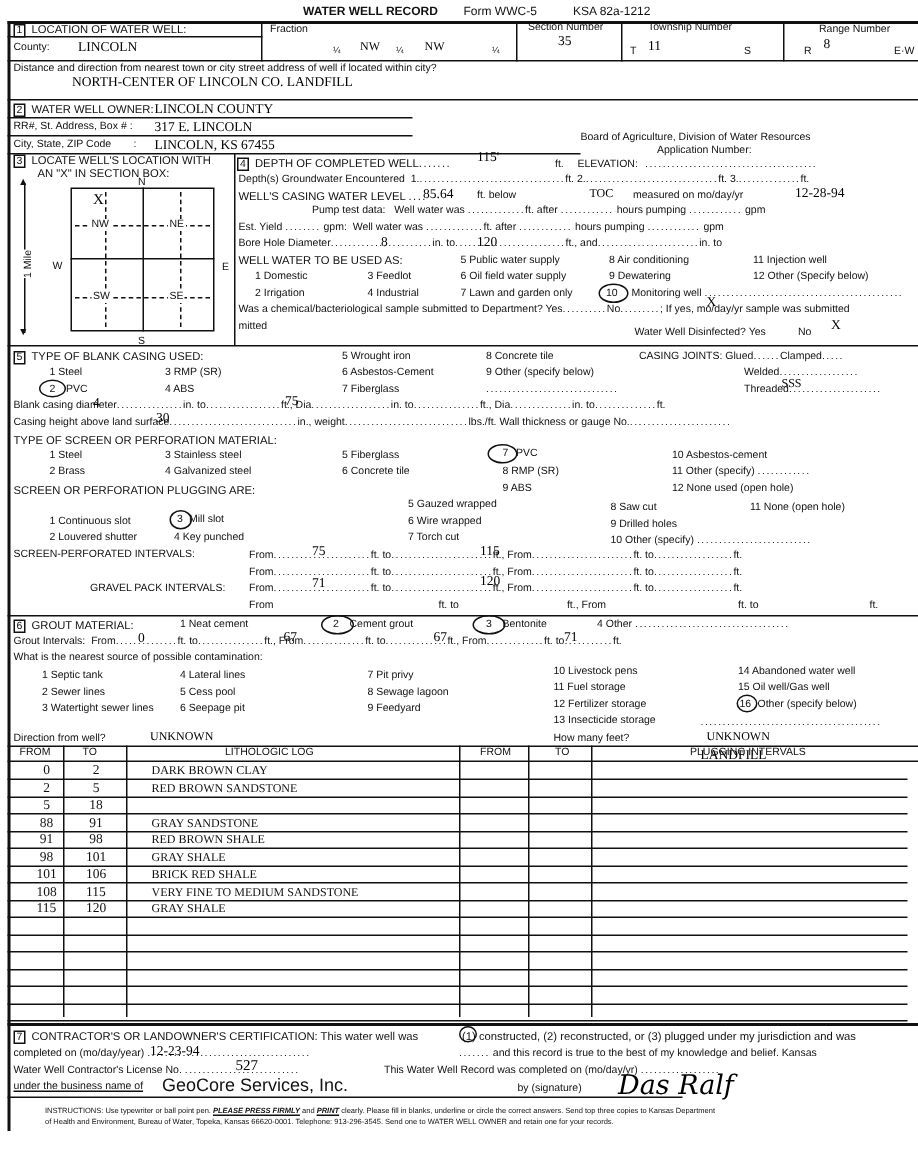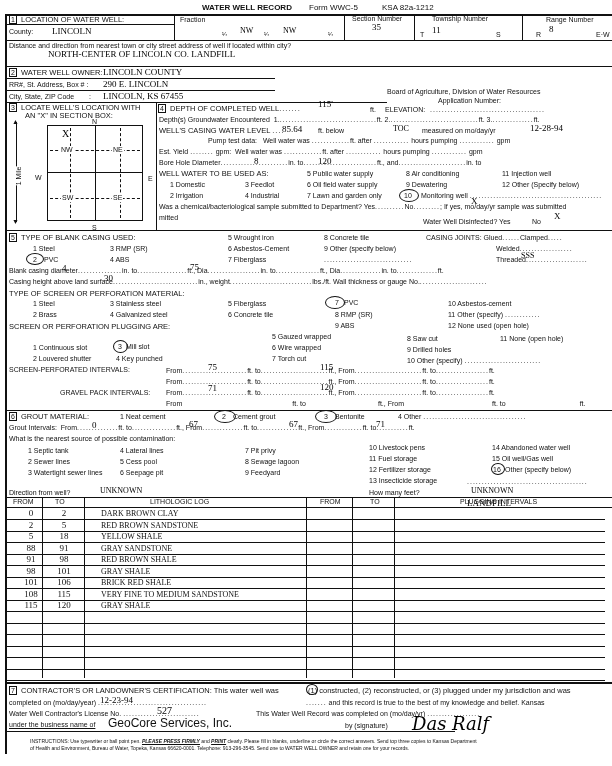--- a/index.html
+++ b/index.html
@@ -68,21 +68,21 @@
 <div class="abs t" style="left:9px;top:42px;">Distance and direction from nearest town or city street address of well if located within city?</div>
 <div class="abs hw" style="left:48px;top:49px;">NORTH-CENTER OF LINCOLN CO. LANDFILL</div>
 
 <div class="hl" style="left:5px;top:66px;width:607px;"></div>
 <div class="abs h" style="left:9px;top:68px;">
   <span class="numbox">2</span><span>WATER WELL OWNER:</span>
 </div>
 <div class="abs hw" style="left:103px;top:67px;">LINCOLN COUNTY</div>
 <div class="hl" style="left:5px;top:78px;width:270px;"></div>
 <div class="abs t" style="left:9px;top:81px;">RR#, St. Address, Box # :</div>
-<div class="abs hw" style="left:103px;top:79px;">290 E. LINCOLN</div>
+<div class="abs hw" style="left:103px;top:79px;">317 E. LINCOLN</div>
 <div class="hl" style="left:5px;top:90px;width:270px;"></div>
 <div class="abs t" style="left:9px;top:93px;">City, State, ZIP Code</div>
 <div class="abs t" style="left:89px;top:93px;">:</div>
 <div class="abs hw" style="left:103px;top:91px;">LINCOLN, KS  67455</div>
 <div class="abs t" style="left:387px;top:88px;">Board of Agriculture, Division of Water Resources</div>
 <div class="abs t" style="left:438px;top:97px;">Application Number:</div>
 
 <div class="hl" style="left:5px;top:102px;width:382px;"></div>
 <div class="abs h" style="left:9px;top:103px;line-height:8px;">
   <span class="numbox">3</span><span>LOCATE WELL'S LOCATION WITH</span><br>
@@ -307,21 +307,20 @@
         <div class="cell" style="left: 37px; width: 42px; text-align: center;">5</div>
         <div class="cell" style="left: 95px; width: 200px; text-align: left; font-size: 8px;">RED BROWN SANDSTONE</div>
         <div class="cell" style="left: 302px; width: 46px; text-align: center;"></div>
         <div class="cell" style="left: 348px; width: 42px; text-align: center;"></div>
         <div class="cell" style="left: 400px; width: 190px; text-align: left; font-size: 8px;"></div>
         <div class="hl" style="left: -1px; top: 11px; width: 600px;"></div>
       </div>
       <div class="logrow" style="top: 531px;">
         <div class="cell" style="left: 10px; width: 30px; text-align: center;">5</div>
         <div class="cell" style="left: 37px; width: 42px; text-align: center;">18</div>
-        <div class="cell" style="left: 95px; width: 200px; text-align: left; font-size: 8px;">YELLOW SHALE</div>
         <div class="cell" style="left: 302px; width: 46px; text-align: center;"></div>
         <div class="cell" style="left: 348px; width: 42px; text-align: center;"></div>
         <div class="cell" style="left: 400px; width: 190px; text-align: left; font-size: 8px;"></div>
         <div class="hl" style="left: -1px; top: 11px; width: 600px;"></div>
       </div>
       <div class="logrow" style="top: 542.5px;">
         <div class="cell" style="left: 10px; width: 30px; text-align: center;">88</div>
         <div class="cell" style="left: 37px; width: 42px; text-align: center;">91</div>
         <div class="cell" style="left: 95px; width: 200px; text-align: left; font-size: 8px;">GRAY SANDSTONE</div>
         <div class="cell" style="left: 302px; width: 46px; text-align: center;"></div>

